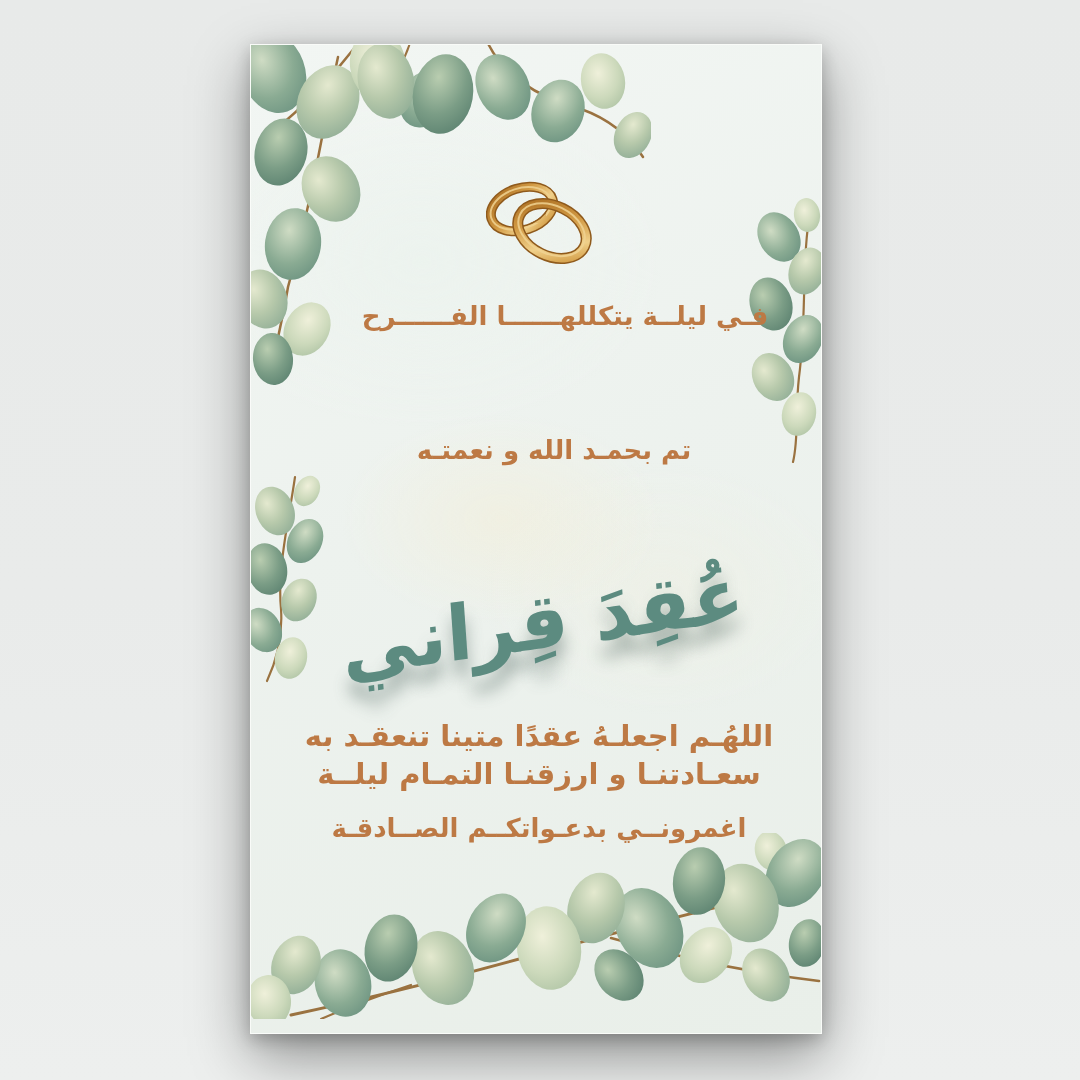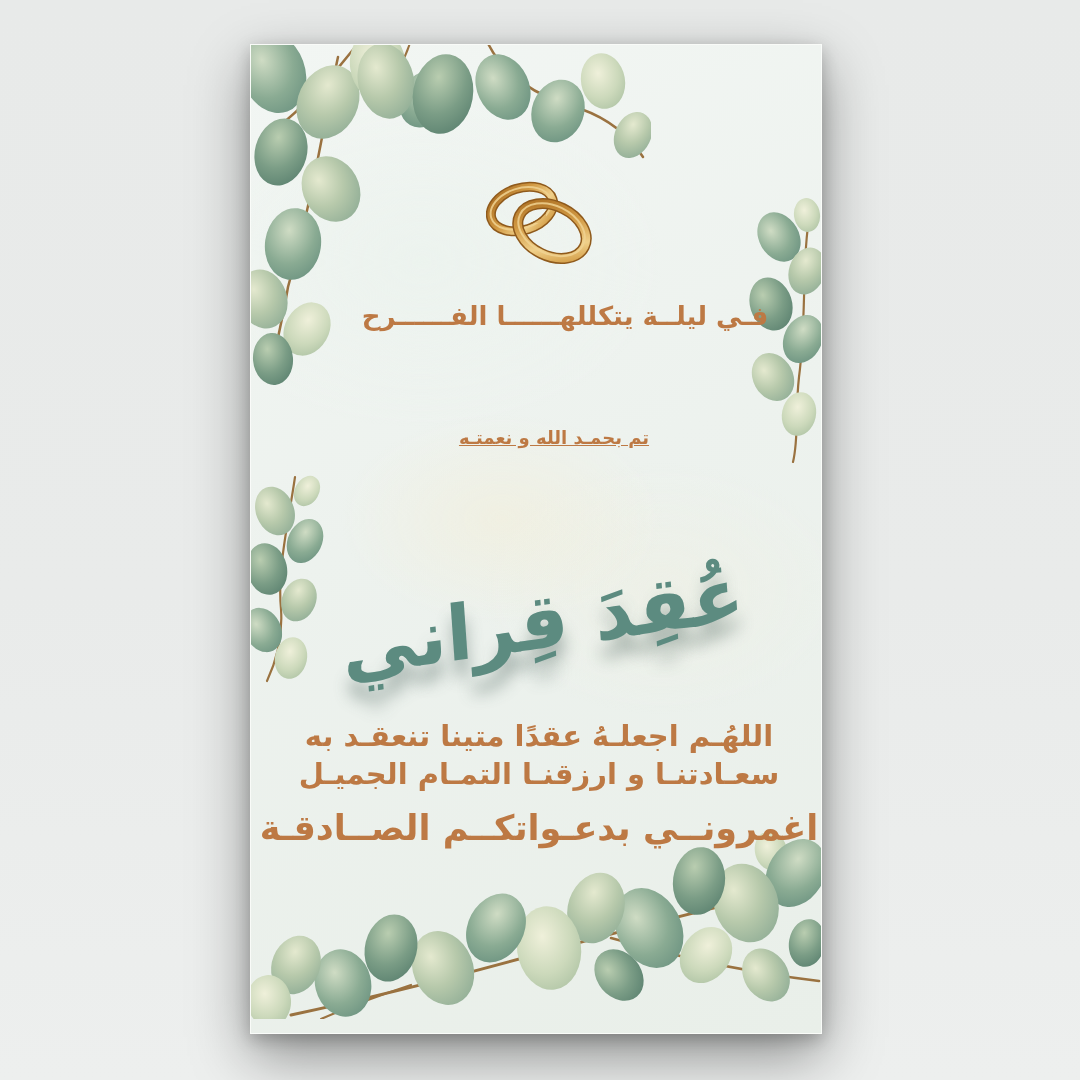--- a/index.html
+++ b/index.html
@@ -19,33 +19,33 @@
     box-shadow:0 22px 55px rgba(0,0,0,0.40), 0 5px 16px rgba(0,0,0,0.22);
     border:1px solid rgba(252,253,250,0.85);
     overflow:hidden;
   }
   .leaves{position:absolute;pointer-events:none;}
   .txt{
     position:absolute;width:570px;text-align:center;direction:rtl;
     color:#bd7944;font-weight:bold;white-space:nowrap;
   }
   .opening{left:29px;top:252px;font-size:26px;line-height:38px;}
-  .gratitude{left:18px;top:374px;font-size:18px;line-height:38px;text-decoration:underline;}
+  .gratitude{left:18px;top:386px;font-size:26px;line-height:38px;}
   .titleWrap{
     position:absolute;left:7px;top:478px;width:570px;height:196px;
     display:flex;align-items:center;justify-content:center;
   }
   .title{
     direction:rtl;font-size:76px;font-weight:bold;color:#5c8b80;
     transform:rotate(-8deg) skewX(-4deg);
     text-shadow:0 17px 16px rgba(72,95,87,0.42);
     white-space:nowrap;
   }
   .prayer{left:3px;top:672px;font-size:29px;line-height:38px;}
-  .closing{left:3px;top:764px;font-size:35px;line-height:38px;}
+  .closing{left:3px;top:764px;font-size:26px;line-height:38px;}
   .rings{position:absolute;left:235px;top:134px;width:115px;height:92px;}
   .defs{position:absolute;width:0;height:0;}
 </style>
 </head>
 <body>
 
 <div class="stage">
 
   <svg class="defs" aria-hidden="true">
     <defs>
@@ -182,19 +182,19 @@
     </div>
 
     <div class="txt gratitude">تم بحمـد الله و نعمتـه</div>
 
     <div class="titleWrap">
       <div class="title">عُقِدَ قِراني</div>
     </div>
 
     <div class="txt prayer">
       <div>اللهُـم اجعلـهُ عقدًا متينا تنعقـد به</div>
-      <div>سعـادتنـا و ارزقنـا التمـام الجميـل</div>
+      <div>سعـادتنـا و ارزقنـا التمـام ليلــة</div>
     </div>
 
     <div class="txt closing">اغمرونــي بدعـواتكــم الصــادقـة</div>
 
   </div>
 </div>
 
 </body></html>

